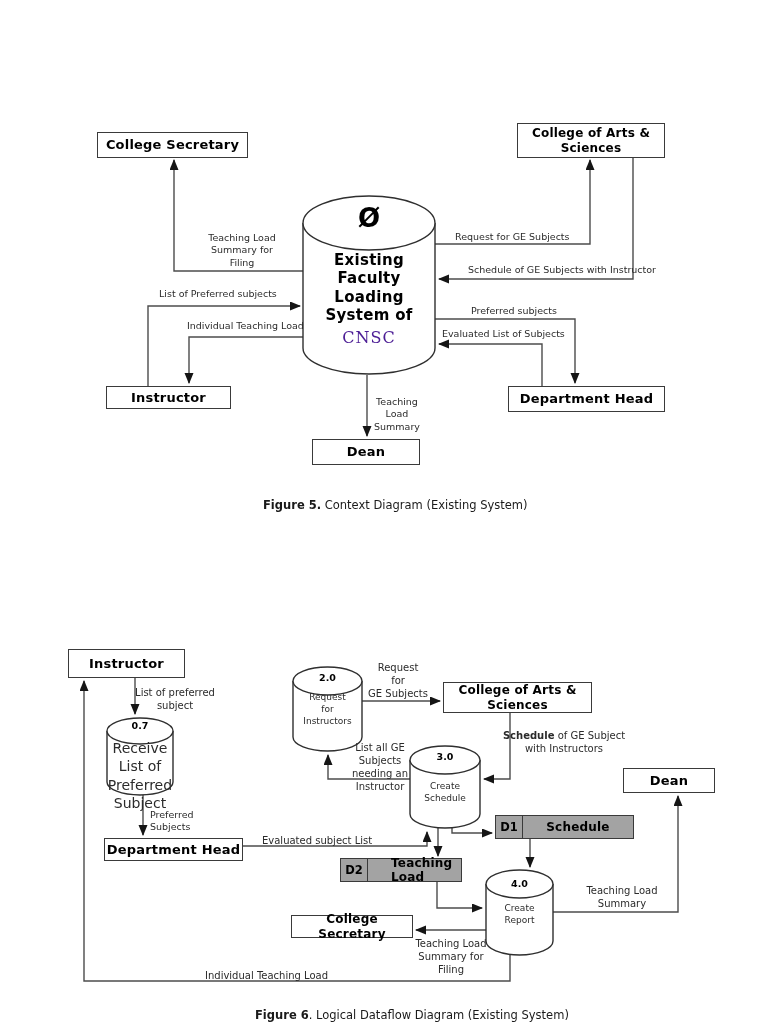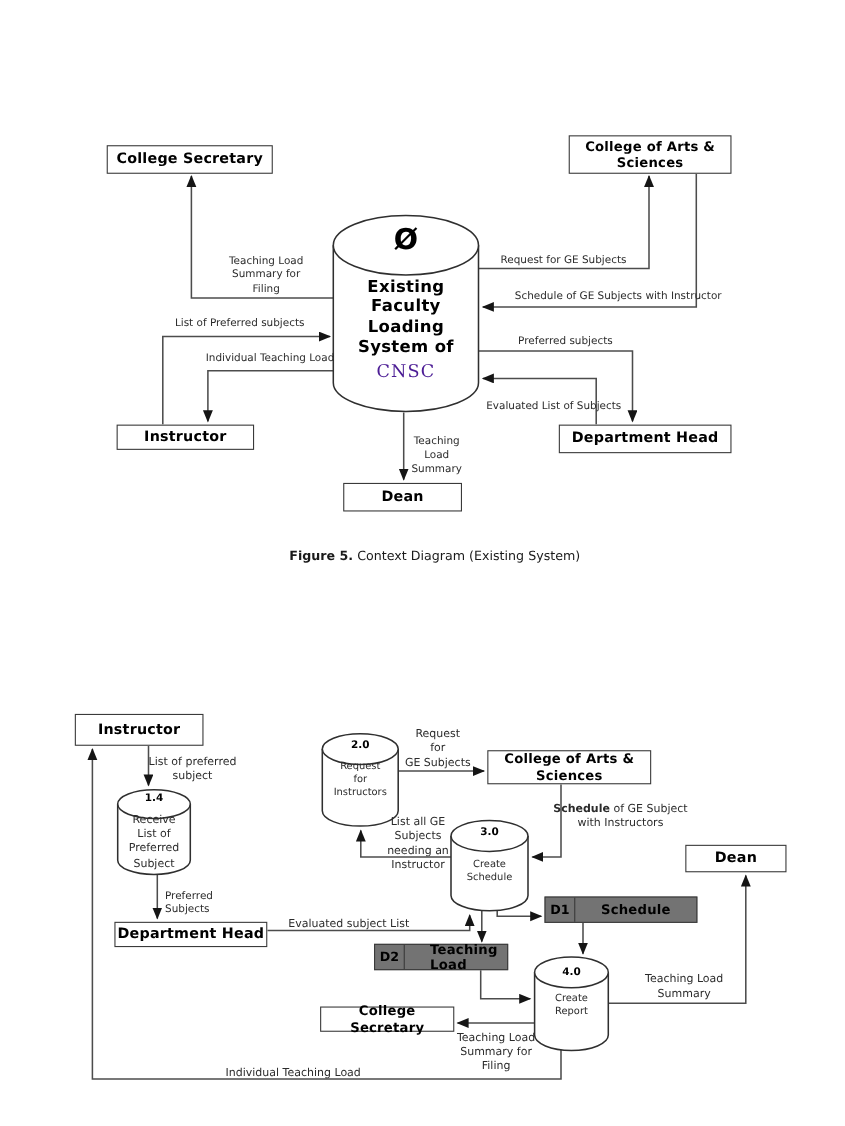--- a/index.html
+++ b/index.html
@@ -4,21 +4,21 @@
 <style>
   html,body{margin:0;padding:0;background:#ffffff;}
   #page{position:relative;width:768px;height:1024px;background:#ffffff;overflow:hidden;
         font-family:"DejaVu Sans","Liberation Sans",sans-serif;}
   svg.layer{position:absolute;left:0;top:0;z-index:1;}
   .box{position:absolute;z-index:3;background:#fff;border:1.5px solid #3a3a3a;box-sizing:border-box;
        display:flex;align-items:center;justify-content:center;text-align:center;
        font-weight:bold;color:#000;font-size:13px;line-height:1.18;letter-spacing:.2px;}
   .box .t{white-space:pre-line;}
   .box-sm{font-size:12px;}
-  .dstore{position:absolute;z-index:3;background:#737373;border:1.5px solid #3a3a3a;box-sizing:border-box;
+  .dstore{position:absolute;z-index:3;background:#a3a3a3;border:1.5px solid #3a3a3a;box-sizing:border-box;
           display:flex;font-weight:bold;color:#000;}
   .dstore .tag{width:26px;border-right:1.5px solid #3a3a3a;display:flex;align-items:center;
                justify-content:center;font-size:11.5px;}
   .dstore .dsname{flex:1;display:flex;align-items:center;justify-content:center;font-size:12px;letter-spacing:.2px;}
   .lbl{position:absolute;z-index:2;color:#2b2b2b;font-size:9.5px;line-height:1.3;white-space:pre-line;}
   .lbl6{font-size:10px;}
   .ctr{text-align:center;}
   .cylid{position:absolute;z-index:2;font-weight:bold;color:#000;text-align:center;font-size:9.5px;}
   .cyltext{position:absolute;z-index:2;color:#2b2b2b;text-align:center;font-size:9px;line-height:1.32;white-space:pre-line;}
   .psym{position:absolute;z-index:2;text-align:center;font-weight:bold;font-size:26px;color:#000;}
@@ -112,21 +112,21 @@
   <div class="pserif" style="left:303px;top:328px;width:132px;">CNSC</div>
 
   <div class="lbl ctr" style="left:197px;top:232px;width:90px;">Teaching Load
 Summary for
 Filing</div>
   <div class="lbl" style="left:455px;top:231px;">Request for GE Subjects</div>
   <div class="lbl" style="left:436px;top:264px;margin-left:32px;">Schedule of GE Subjects with Instructor</div>
   <div class="lbl" style="left:159px;top:288px;">List of Preferred subjects</div>
   <div class="lbl" style="left:187px;top:320px;">Individual Teaching Load</div>
   <div class="lbl" style="left:471px;top:305px;">Preferred subjects</div>
-  <div class="lbl" style="left:442px;top:328px;margin-top:36px;">Evaluated List of Subjects</div>
+  <div class="lbl" style="left:442px;top:328px;">Evaluated List of Subjects</div>
   <div class="lbl ctr" style="left:367px;top:396px;width:60px;">Teaching
 Load
 Summary</div>
 
   <div class="caption" style="left:263px;top:498px;">
     <b>Figure 5.</b><span> Context Diagram (Existing System)</span>
   </div>
 
   <div class="box" style="left:68px;top:649px;width:117px;height:29px;">
     <span class="t">Instructor</span>
@@ -147,22 +147,22 @@
 
   <div class="dstore" style="left:495px;top:815px;width:139px;height:24px;">
     <span class="tag">D1</span>
     <span class="dsname">Schedule</span>
   </div>
   <div class="dstore" style="left:340px;top:858px;width:122px;height:24px;gap:23px;">
     <span class="tag">D2</span>
     <span class="dsname">Teaching Load</span>
   </div>
 
-  <div class="cylid" style="left:107px;top:720px;width:66px;">1.4</div>
-  <div class="cyltext" style="left:105px;top:739px;width:70px;font-size:10px;text-align:center;">Receive
+  <div class="cylid" style="left:107px;top:720px;width:66px;">0.7</div>
+  <div class="cyltext" style="left:105px;top:739px;width:70px;font-size:14px;text-align:center;">Receive
 List of
 Preferred
 Subject</div>
   <div class="cylid" style="left:293px;top:672px;width:69px;">2.0</div>
   <div class="cyltext" style="left:291px;top:692px;width:73px;">Request
 for
 Instructors</div>
   <div class="cylid" style="left:410px;top:751px;width:70px;">3.0</div>
   <div class="cyltext" style="left:408px;top:781px;width:74px;">Create
 Schedule</div>
@@ -184,14 +184,17 @@
 needing an
 Instructor</div>
   <div class="lbl lbl6" style="left:262px;top:834px;">Evaluated subject List</div>
   <div class="lbl lbl6 ctr" style="left:581px;top:884px;width:82px;">Teaching Load
 Summary</div>
   <div class="lbl lbl6 ctr" style="left:410px;top:937px;width:82px;">Teaching Load
 Summary for
 Filing</div>
   <div class="lbl lbl6" style="left:205px;top:969px;">Individual Teaching Load</div>
 
+  <div class="caption" style="left:255px;top:1008px;">
+    <b>Figure 6</b><span>. Logical Dataflow Diagram (Existing System)</span>
+  </div>
 
 </div>
 
 </body></html>

